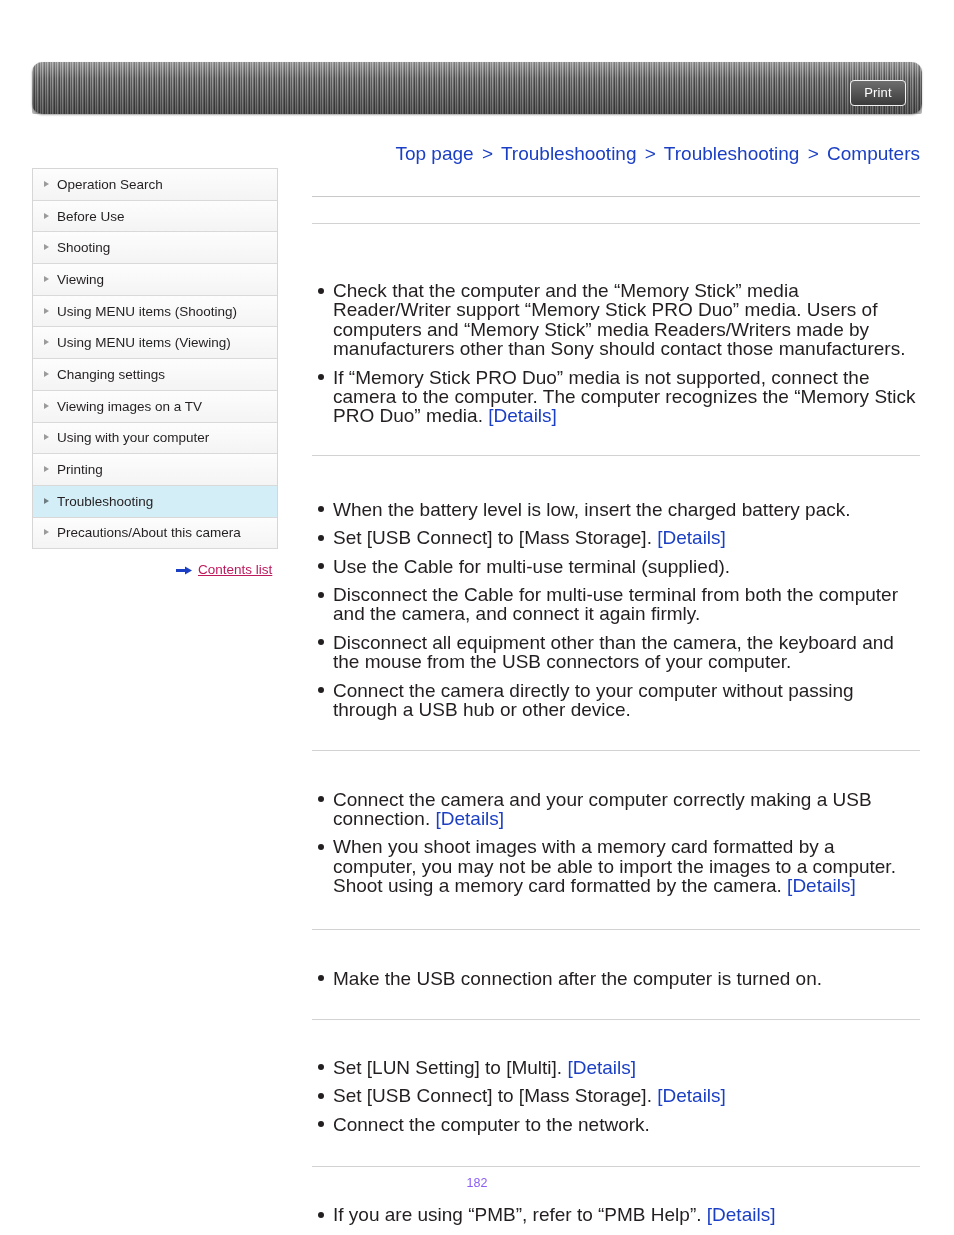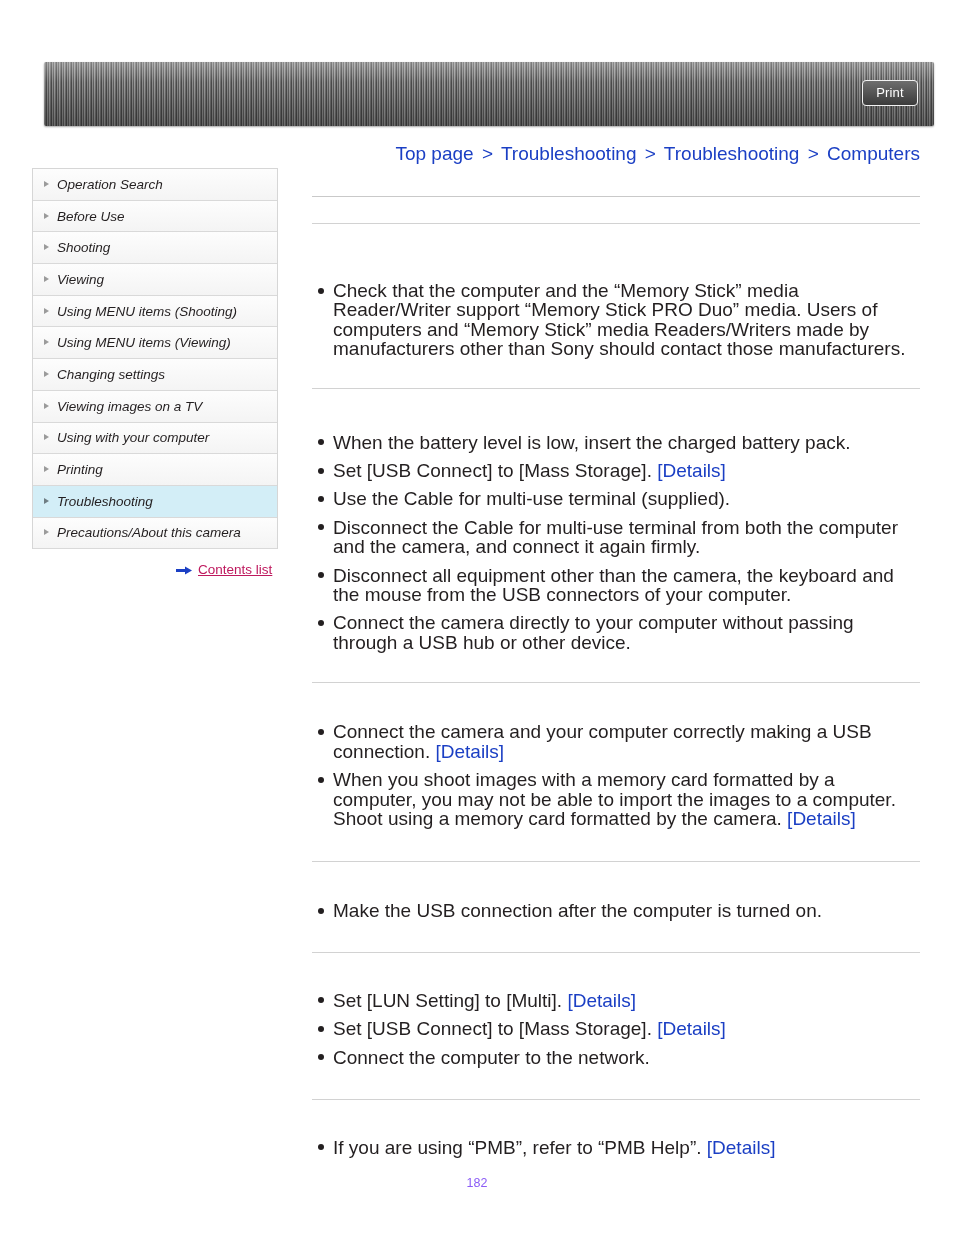--- a/index.html
+++ b/index.html
@@ -13,31 +13,30 @@
     position: relative;
     overflow: hidden;
   }
 
   
   .banner {
     position: absolute;
     left: 32px;
     top: 62px;
     width: 890px;
-    height: 64px;
+    height: 52px;
     background:
       repeating-linear-gradient(90deg,
         #9a9a9a 0px, #9a9a9a 1px,
         #6f6f6f 1px, #6f6f6f 2px,
         #4a4a4a 2px, #4a4a4a 3px,
         #8c8c8c 3px, #8c8c8c 4px,
         #5d5d5d 4px, #5d5d5d 5px);
-    border-radius: 2px;
+    border-radius: 10px;
     box-shadow: 0 1px 2px rgba(0,0,0,.35);
-    margin-left: 12px;
   }
   .banner::before {
     content: "";
     position: absolute;
     left: 0; top: 0; right: 0; bottom: 0;
     background: linear-gradient(180deg, rgba(255,255,255,.30) 0%, rgba(255,255,255,0) 32%, rgba(0,0,0,.18) 70%, rgba(0,0,0,.30) 100%);
     border-radius: 2px;
   }
   .print-btn {
     position: absolute;
@@ -72,21 +71,20 @@
 
   
   .sidebar {
     position: absolute;
     left: 32px;
     top: 168px;
     width: 246px;
     border: 1px solid #d6d6d6;
     border-bottom: none;
     background: #fbfbfb;
-    font-style: italic;
   }
   .side-item {
     position: relative;
     height: 31.7px;
     border-bottom: 1px solid #d9d9d9;
     display: flex;
     align-items: center;
     padding-left: 24px;
     font-size: 13.5px;
     color: #231f20;
@@ -253,20 +251,21 @@
 </a>
 
 <div class="main">
 
   <div class="rule thick"></div>
   <div style="height:26px"></div>
   <div class="rule"></div>
   <div style="height:57px"></div>
   <ul class="bullets">
     <li><span>Check that the computer and the “Memory Stick” media Reader/Writer support “Memory Stick PRO Duo” media. Users of computers and “Memory Stick” media Readers/Writers made by manufacturers other than Sony should contact those manufacturers.</span></li>
+    <li><span>If “Memory Stick PRO Duo” media is not supported, connect the camera to the computer. The computer recognizes the “Memory Stick PRO Duo” media. </span><a href="#" class="det">[Details]</a></li>
   </ul>
 
   <div style="height:29px"></div>
   <div class="rule"></div>
   <div style="height:44px"></div>
   <ul class="bullets">
     <li><span>When the battery level is low, insert the charged battery pack.</span></li>
     <li><span>Set [USB Connect] to [Mass Storage]. </span><a href="#" class="det">[Details]</a></li>
     <li><span>Use the Cable for multi-use terminal (supplied).</span></li>
     <li><span>Disconnect the Cable for multi-use terminal from both the computer and the camera, and connect it again firmly.</span></li>

